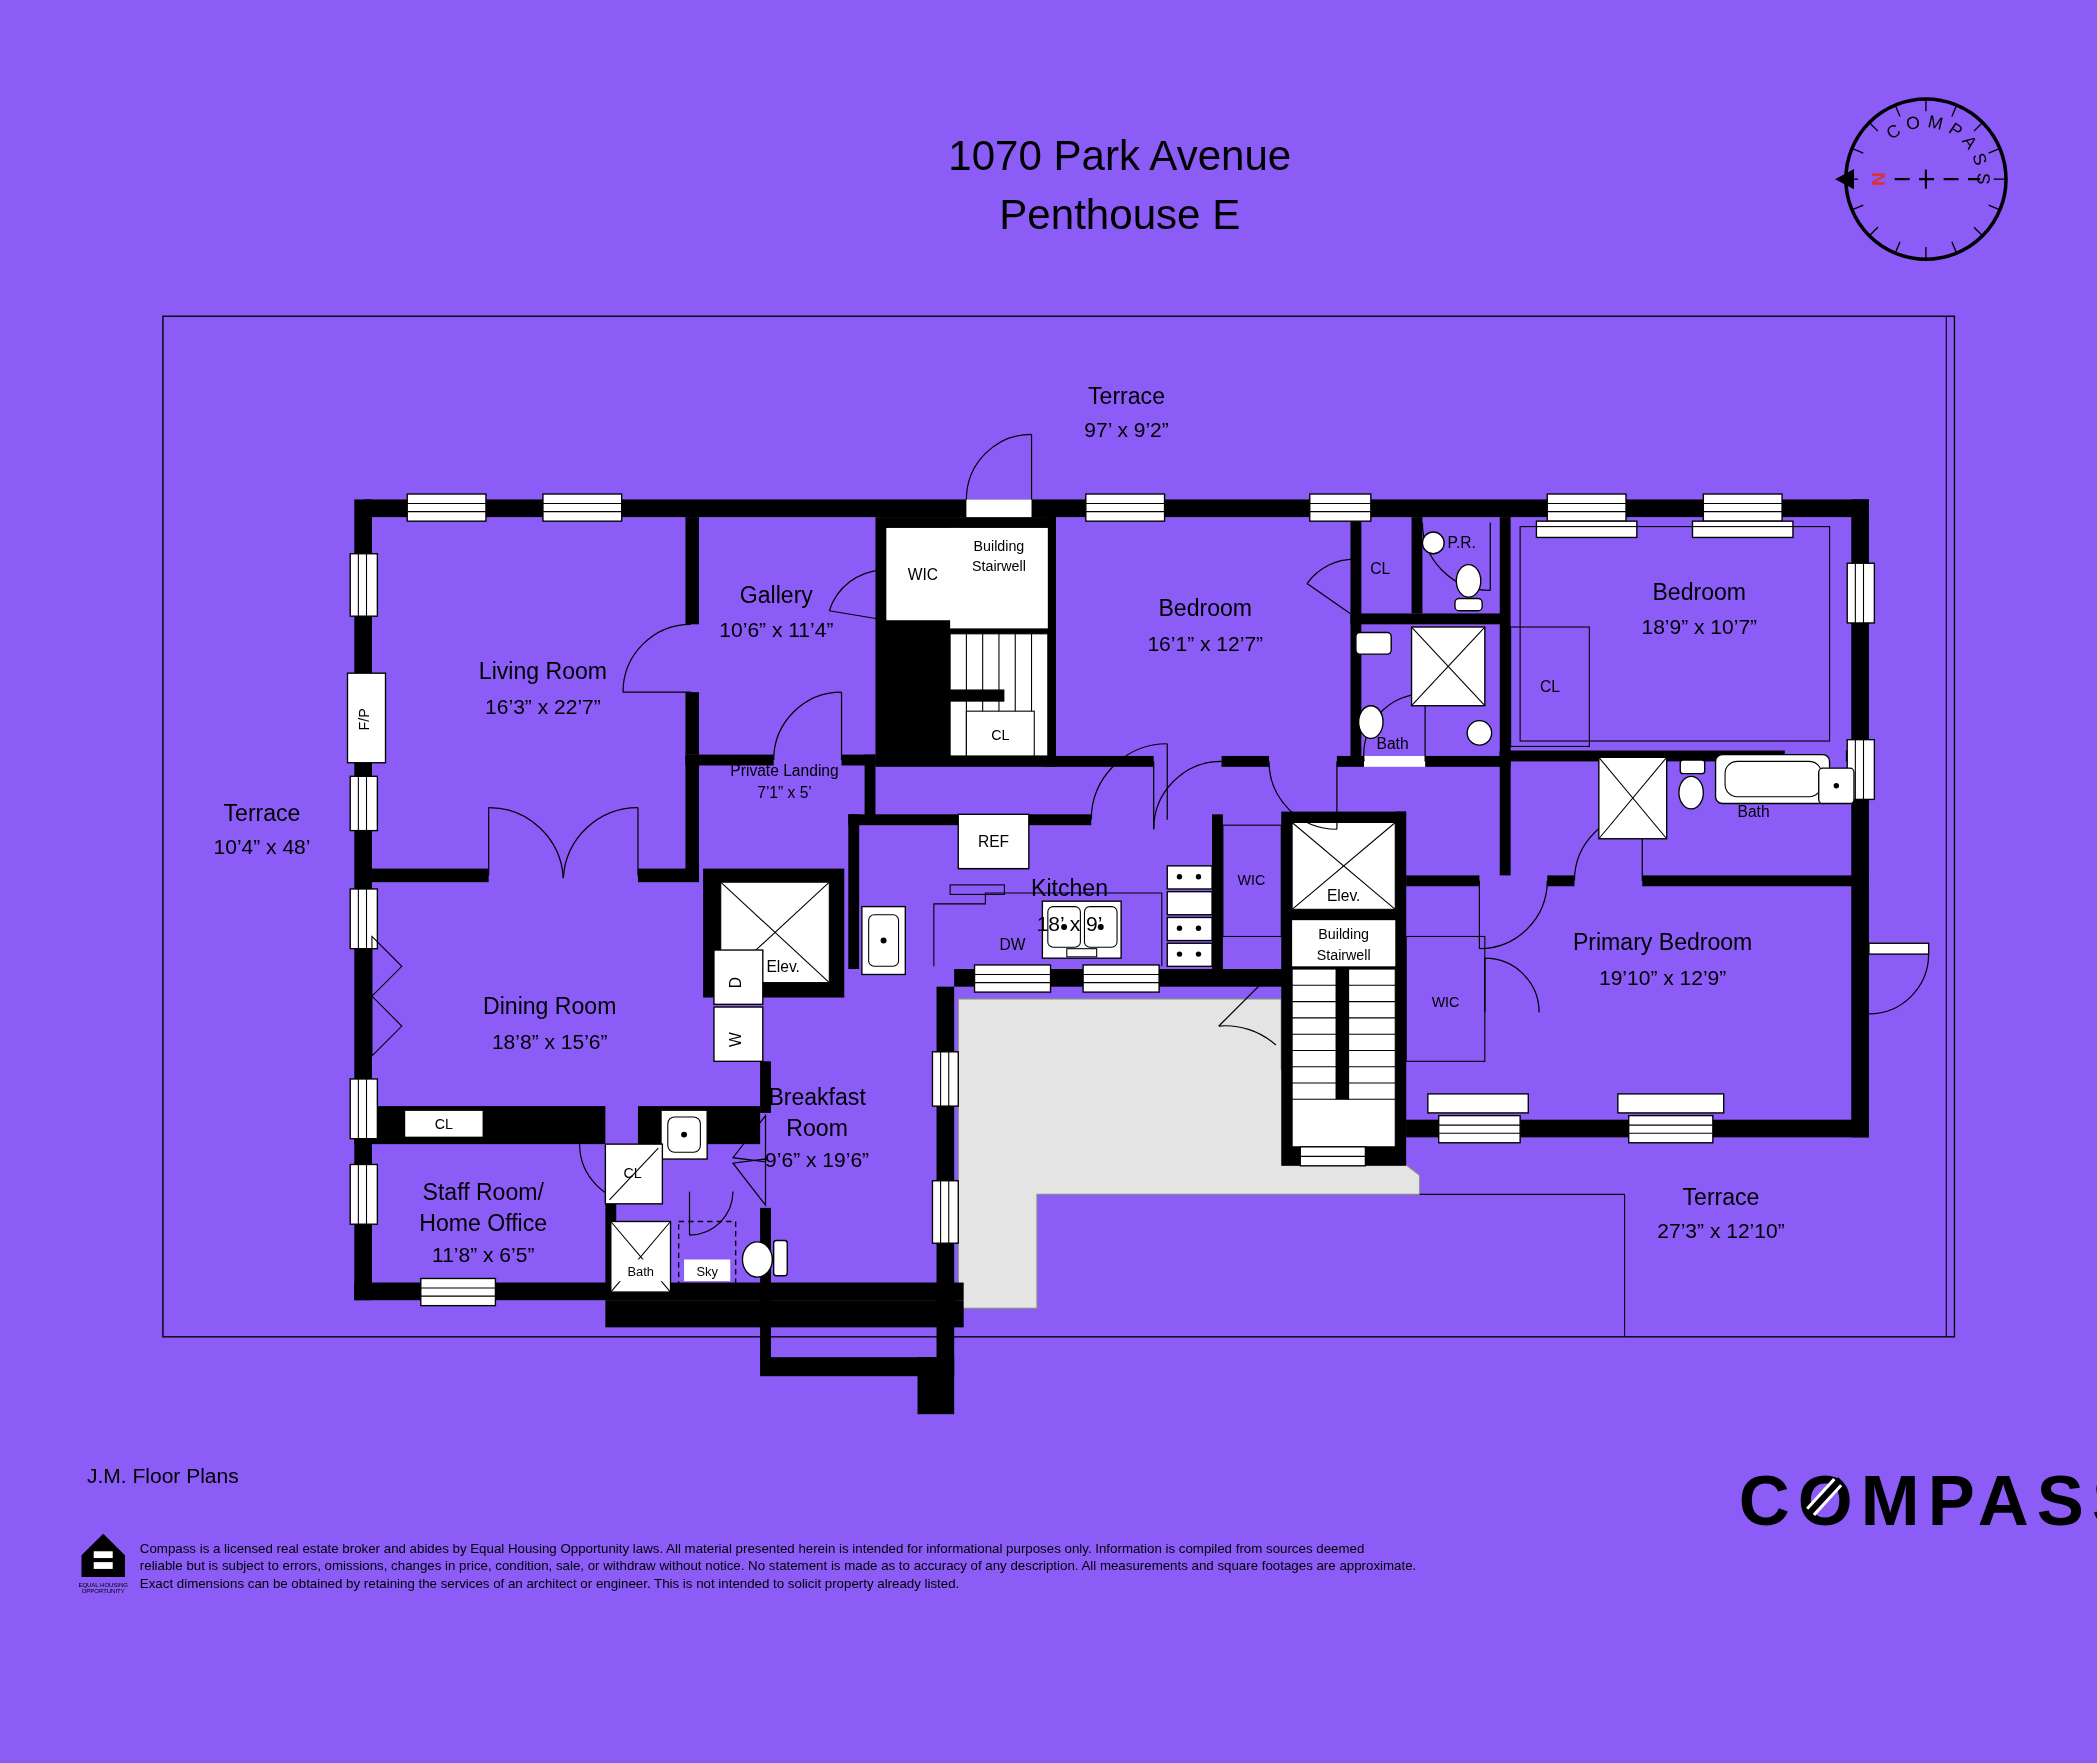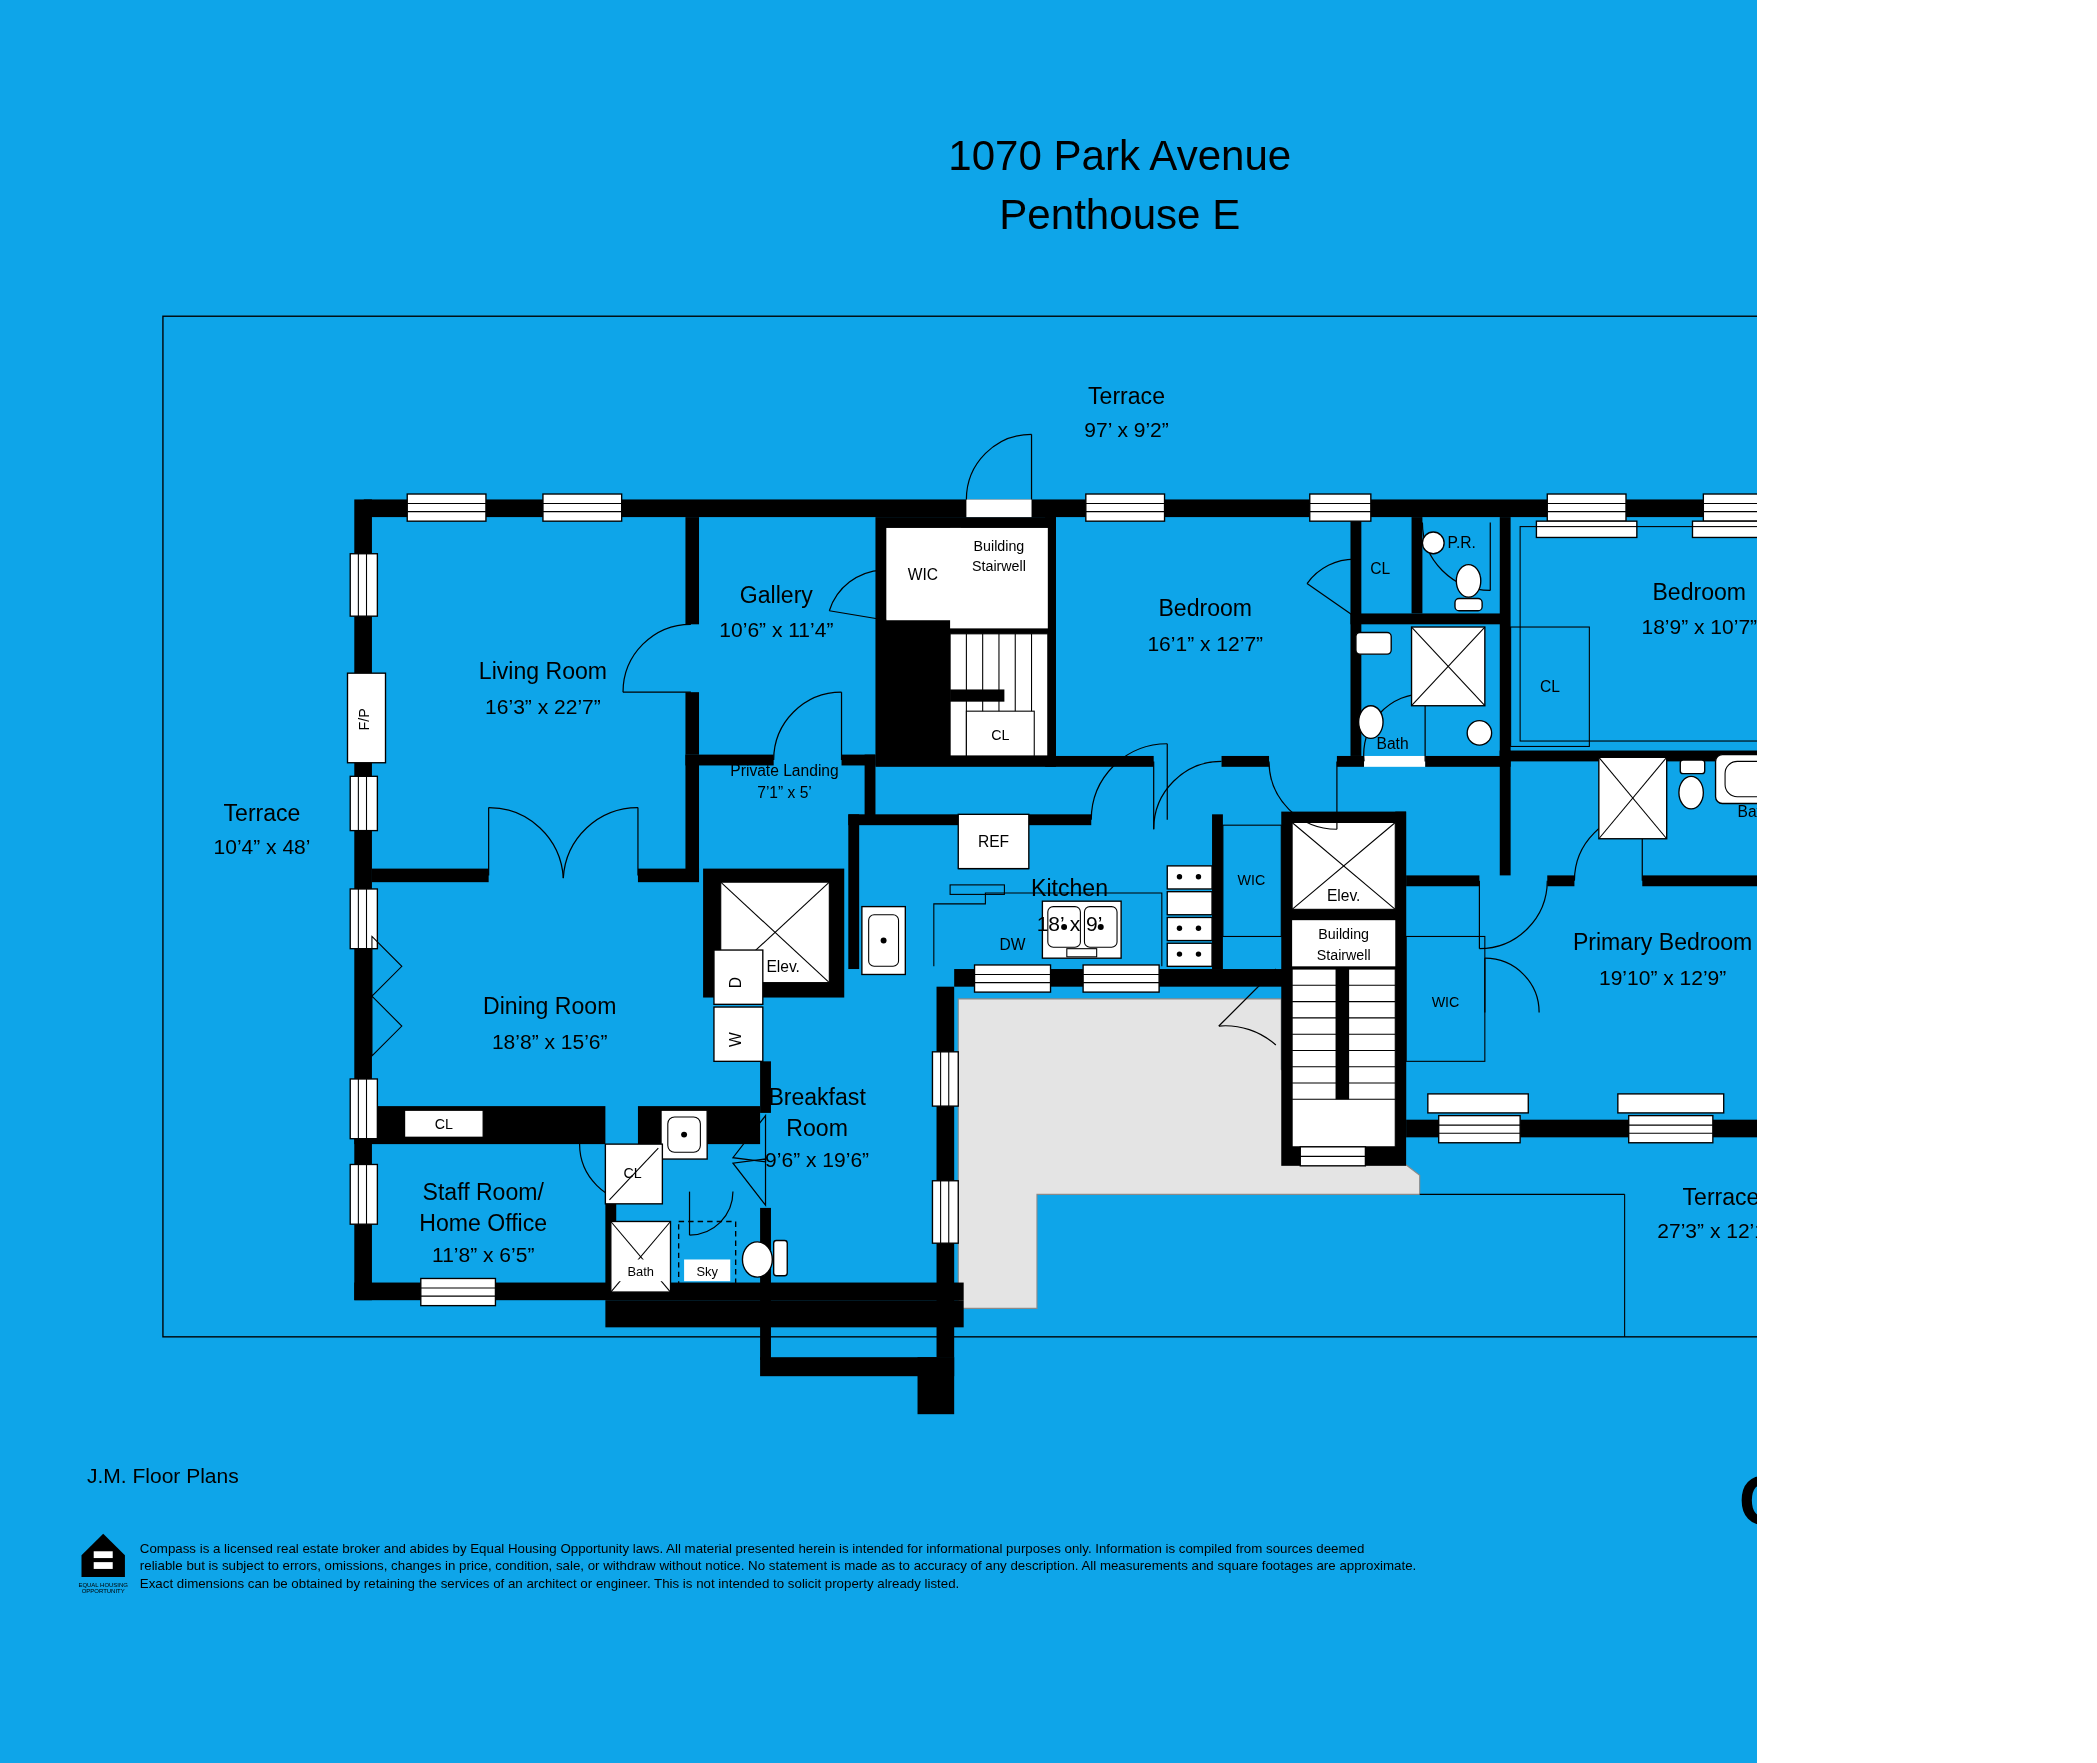--- a/index.html
+++ b/index.html
@@ -1,16 +1,16 @@
 <!DOCTYPE html>
 <html style="font-size:10.2px"><head>
 <meta charset="utf-8">
 <style>
   html,body{margin:0;padding:0;background:#ffffff;}
-  .page{position:relative;width:1757px;height:1763px;background:#0ea5e9;overflow:hidden;}
+  .page{position:relative;width:2097px;height:1763px;background:#8b5cf6;overflow:hidden;}
   svg{display:block;}
   text{font-family:"Liberation Sans","DejaVu Sans",sans-serif;fill:#000;}
   .t-title{font-size:31px;}
   .t-room{font-size:17px;}
   .t-dim{font-size:15.5px;}
   .t-sm{font-size:11.5px;}
   .t-xs{font-size:10.5px;}
   .t-xxs{font-size:9.5px;}
   .t-credit{font-size:15.5px;}
   .t-disc{font-size:9.8px;}

